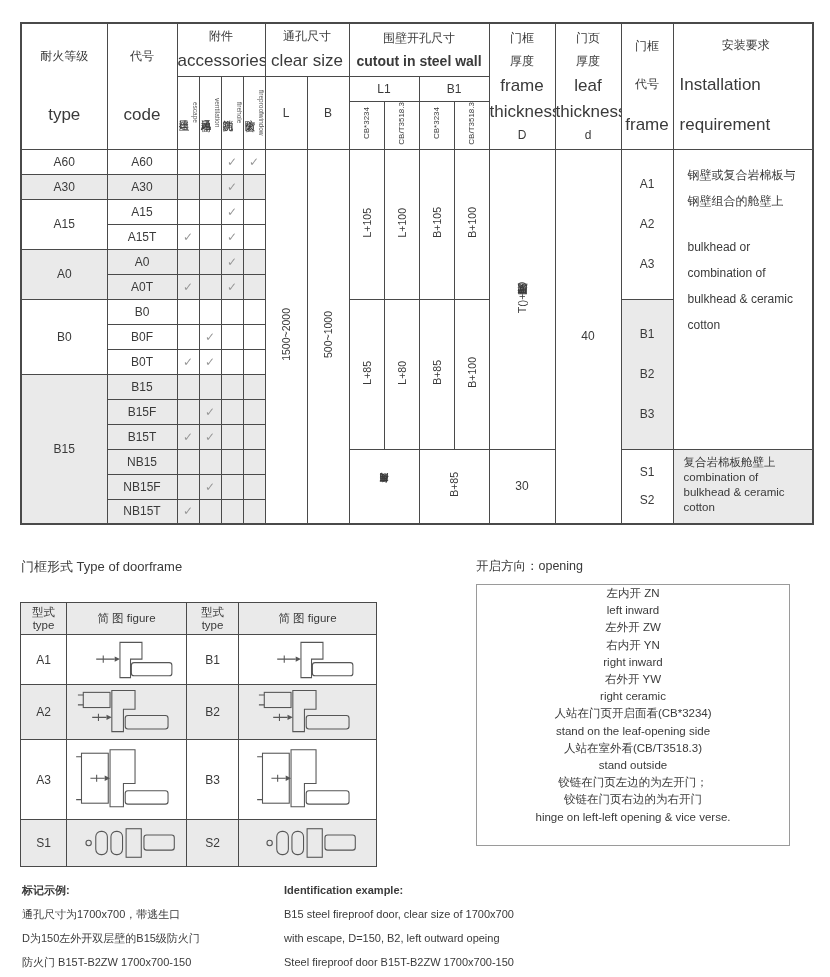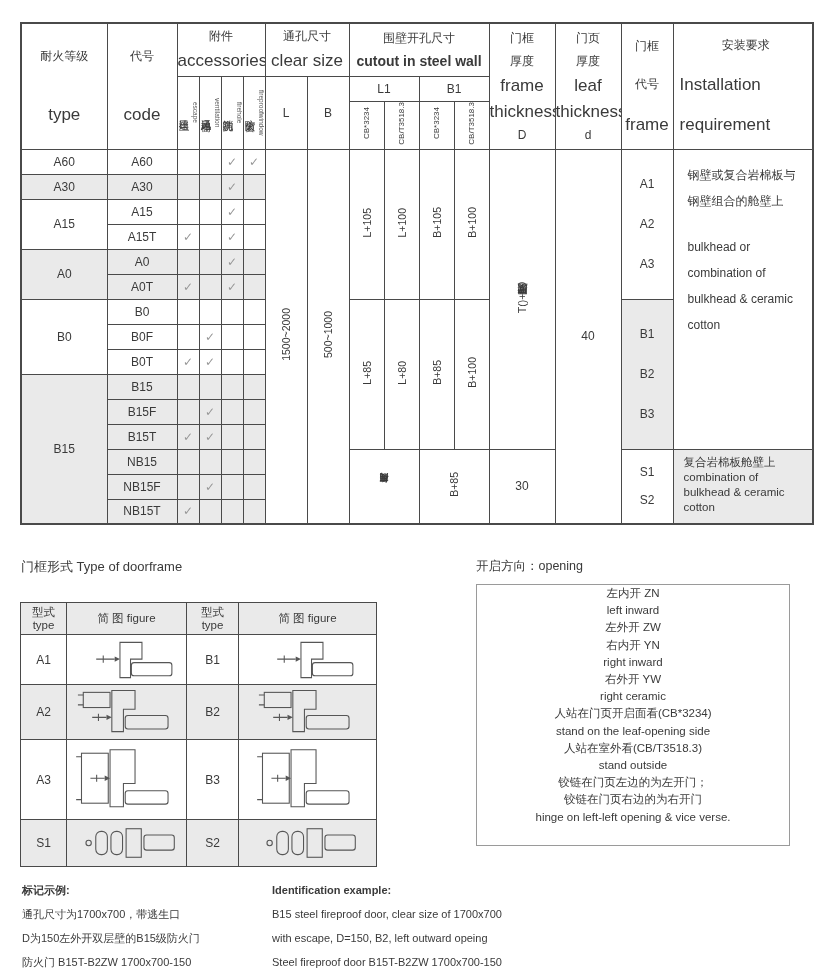--- a/index.html
+++ b/index.html
@@ -42,21 +42,21 @@
   .fig path,.fig rect,.fig circle{fill:none;stroke:#565656;stroke-width:1.2;}
   .fig .ah{fill:#565656;stroke:none;}
   
   #optitle{position:absolute;left:476px;top:558px;width:312px;text-align:left;font-size:12.5px;}
   #opbox{position:absolute;left:476px;top:584px;width:312px;height:260px;border:1px solid #9a9a9a;
          display:flex;flex-direction:column;}
   #opbox div{text-align:center;font-size:11.5px;line-height:17.2px;}
   
   .exm{position:absolute;top:878px;font-size:11px;line-height:24px;}
   #exzh{left:22px;}
-  #exen{left:272px;}
+  #exen{left:284px;}
   .exm .t{font-weight:600;}
 </style>
 </head>
 <body>
 
 <div id="page">
 
   <table id="spec">
     <colgroup>
       <col style="width:86px">

